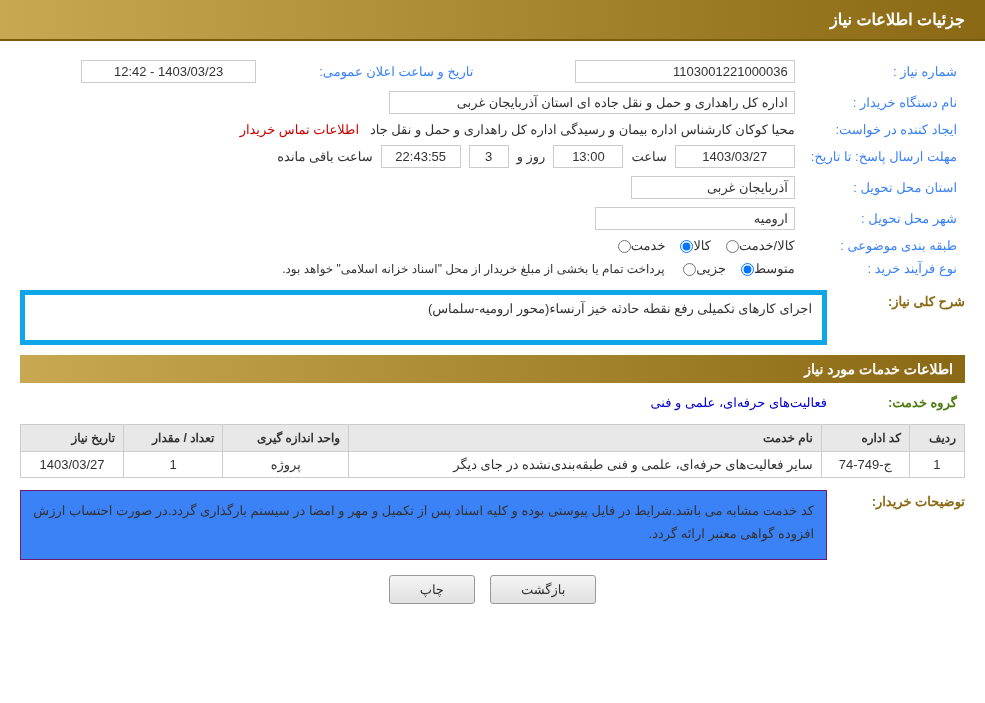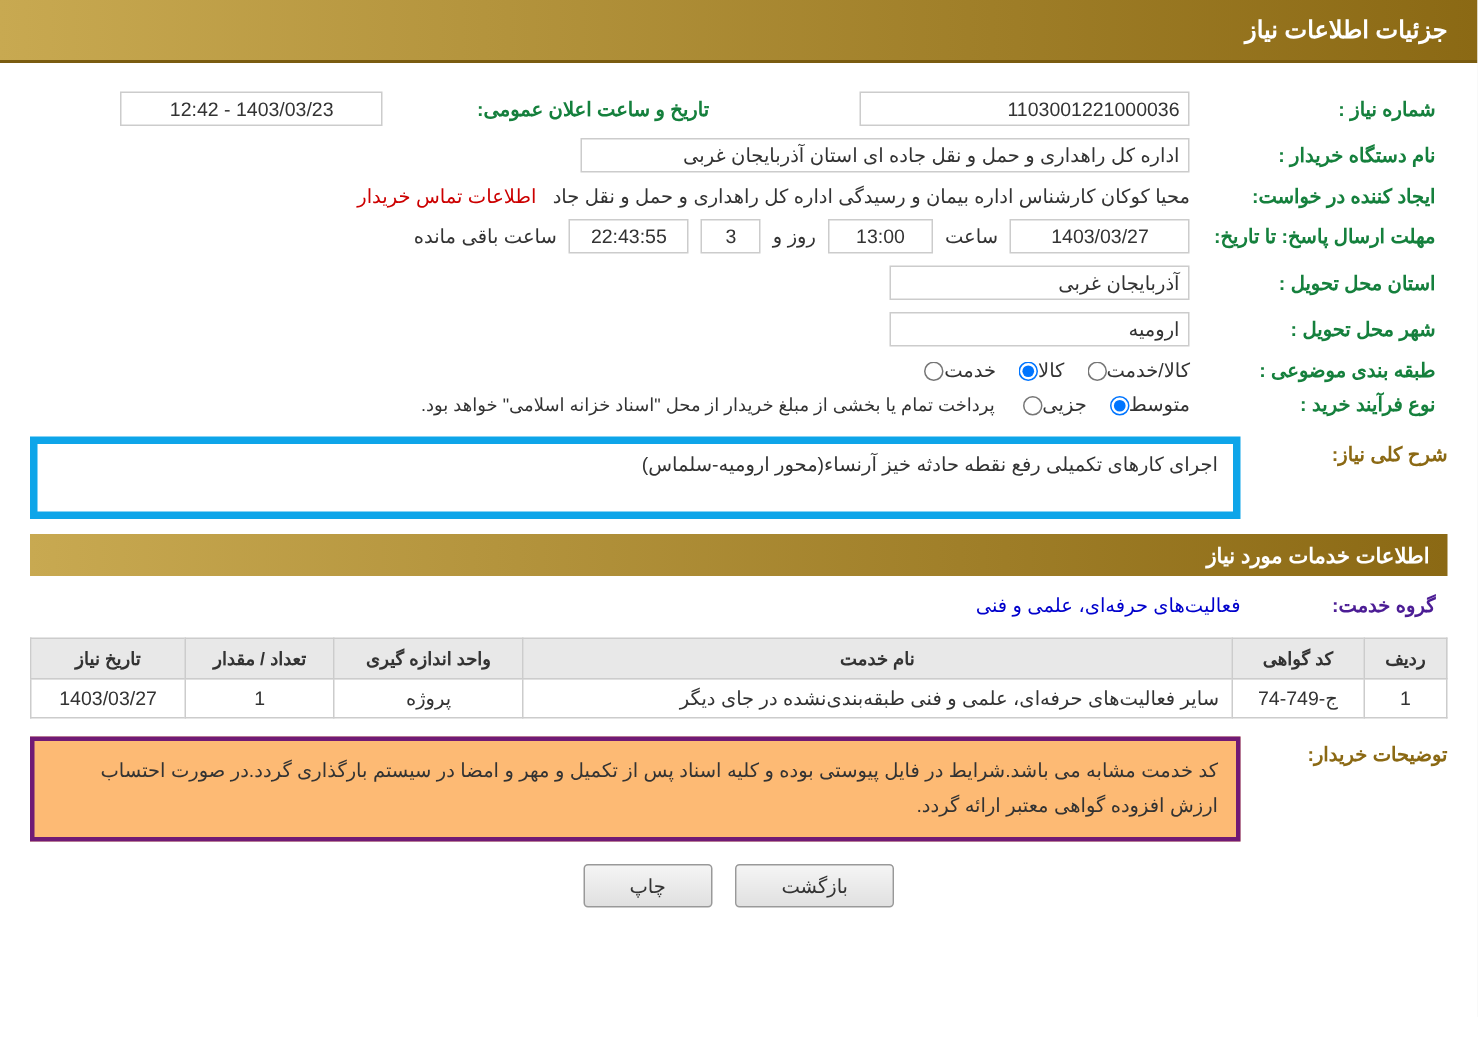--- a/index.html
+++ b/index.html
@@ -31,22 +31,22 @@
     .info-table {
       width: 100%;
       border-collapse: collapse;
       margin-bottom: 10px;
     }
     .info-table td {
       padding: 4px 8px;
       vertical-align: middle;
     }
     .label-cell {
-      color: #15803d;
-      font-weight: bold;
+      color: #3b82f6;
+      font-weight: normal;
       white-space: nowrap;
       width: 130px;
       text-align: right;
     }
     .value-cell {
       text-align: right;
     }
     .input-wide {
       width: 300px;
     }
@@ -93,32 +93,32 @@
     .data-table {
       width: 100%;
       border-collapse: collapse;
       margin-bottom: 12px;
       border: 1px solid #ccc;
     }
     .data-table th {
       background: #e8e8e8;
       border: 1px solid #ccc;
       padding: 6px 8px;
-      text-align: center;
+      text-align: right;
       font-weight: bold;
       font-size: 12px;
     }
     .data-table td {
       border: 1px solid #ccc;
       padding: 5px 8px;
       text-align: center;
     }
     .description-box {
-      border: 3px solid #701a75;
-      background: #fdba74;
+      border: 1px solid #701a75;
+      background: #3b82f6;
       padding: 8px 12px;
       width: 100%;
       min-height: 70px;
       text-align: right;
       line-height: 1.8;
       font-family: Tahoma, Arial, sans-serif;
       font-size: 13px;
     }
     .textarea-box {
       border: 5px solid #0ea5e9;
@@ -234,21 +234,21 @@
             <span class="inline-box" style="width:40px;display:inline-block;text-align:center;">3</span>
             <span class="inline-box" style="width:80px;display:inline-block;text-align:center;">22:43:55</span>
             <span>ساعت باقی مانده</span>
           </div>
         </td>
       </tr>
 
       <tr>
         <td class="label-cell">استان محل تحویل :</td>
         <td colspan="4" class="value-cell">
-          <span class="inline-box" style="width:200px;display:inline-block;">آذربایجان غربی</span>
+          <span class="inline-box" style="width:164px;display:inline-block;">آذربایجان غربی</span>
         </td>
       </tr>
 
       <tr>
         <td class="label-cell">شهر محل تحویل :</td>
         <td colspan="4" class="value-cell">
           <span class="inline-box" style="width:200px;display:inline-block;">ارومیه</span>
         </td>
       </tr>
 
@@ -296,33 +296,33 @@
       <div class="desc-content">
         <div class="textarea-box">اجرای کارهای تکمیلی رفع نقطه حادثه خیز آرنساء(محور ارومیه-سلماس)</div>
       </div>
     </div>
 
     <div class="section-header">اطلاعات خدمات مورد نیاز</div>
 
     <table class="service-info-table">
       <tbody>
           <tr>
-        <td class="label-cell" style="color:#4c1d95;font-weight:bold;">گروه خدمت:</td>
+        <td class="label-cell" style="color:#4d7c0f;font-weight:bold;">گروه خدمت:</td>
         <td>
           <a class="link-blue">فعالیت‌های حرفه‌ای، علمی و فنی</a>
         </td>
       </tr>
     </tbody>
       </table>
 
     <table class="data-table">
       <thead>
         <tr>
           <th>ردیف</th>
-          <th>کد گواهی</th>
+          <th>کد اداره</th>
           <th>نام خدمت</th>
           <th>واحد اندازه گیری</th>
           <th>تعداد / مقدار</th>
           <th>تاریخ نیاز</th>
         </tr>
       </thead>
       <tbody id="table-body">
       <tr>
       <td>1</td>
       <td>ج-749-74</td>

